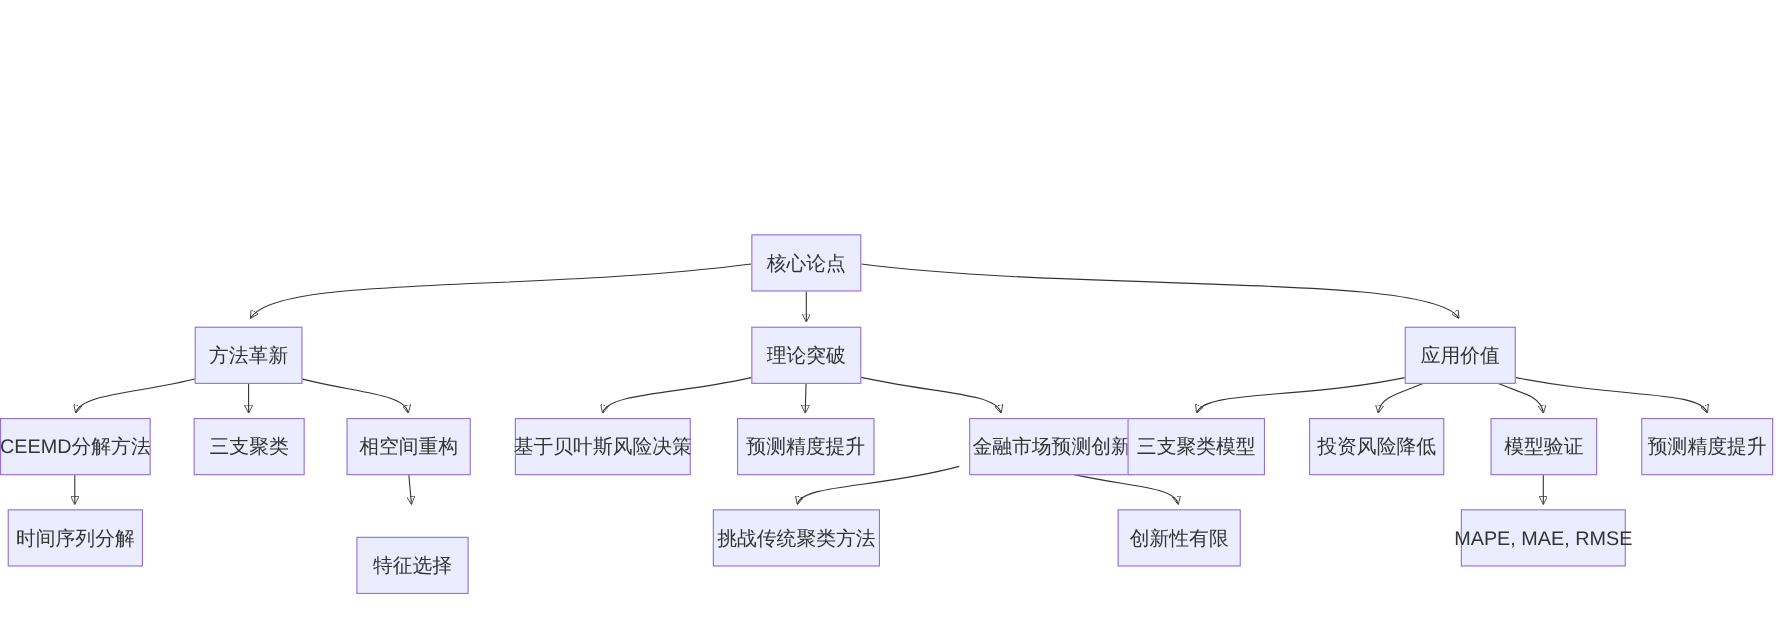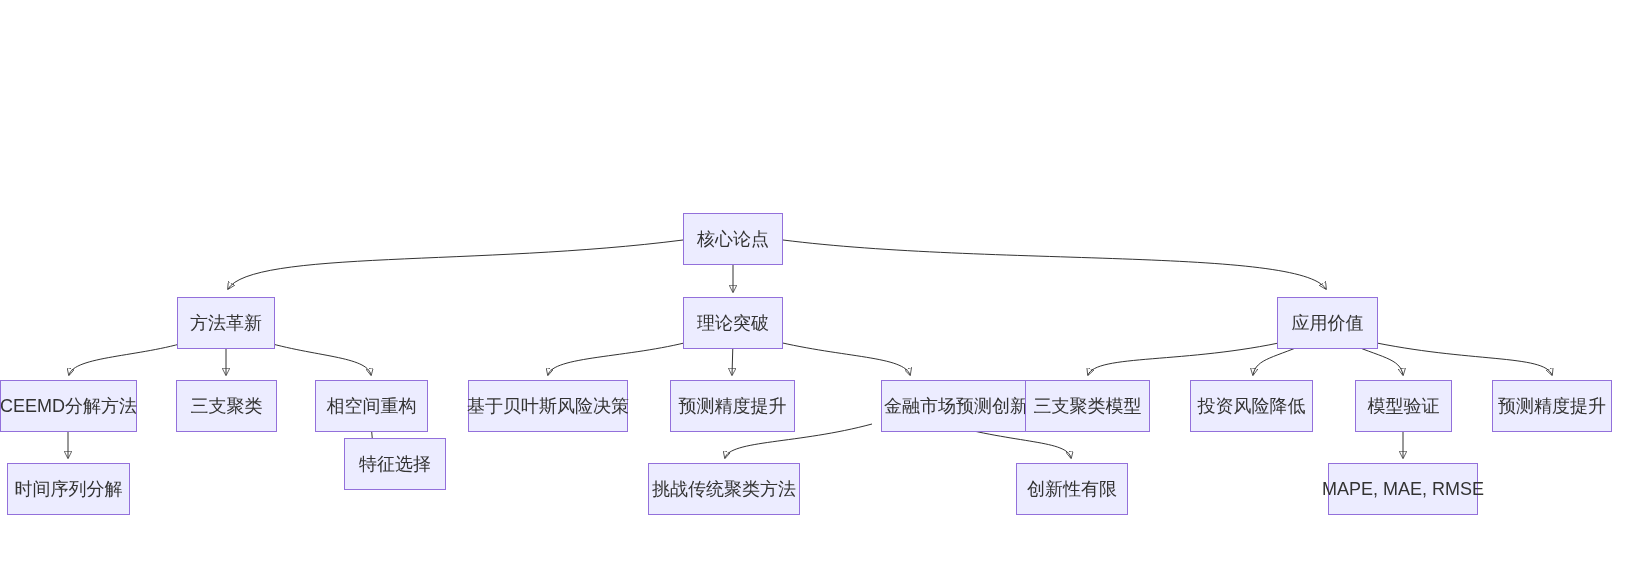--- a/index.html
+++ b/index.html
@@ -74,18 +74,18 @@
   <div class="node" style="left:315px;  top:380px; width:113px;">相空间重构</div>
   <div class="node" style="left:468px;  top:380px; width:160px;">基于贝叶斯风险决策</div>
   <div class="node" style="left:670px;  top:380px; width:125px;">预测精度提升</div>
   <div class="node" style="left:835px;  top:380px; width:150px;margin-left:46px;">金融市场预测创新</div>
   <div class="node" style="left:1025px; top:380px; width:125px;">三支聚类模型</div>
   <div class="node" style="left:1190px; top:380px; width:123px;">投资风险降低</div>
   <div class="node" style="left:1355px; top:380px; width:97px;">模型验证</div>
   <div class="node" style="left:1492px; top:380px; width:120px;">预测精度提升</div>
 
   <div class="node" style="left:7px;    top:463px; width:123px;">时间序列分解</div>
-  <div class="node" style="left:324px;  top:438px; width:102px;margin-left:20px;">特征选择</div>
+  <div class="node" style="left:324px;  top:488px; width:102px;">特征选择</div>
   <div class="node" style="left:648px;  top:463px; width:152px;">挑战传统聚类方法</div>
   <div class="node" style="left:1328px; top:463px; width:150px;">MAPE, MAE, RMSE</div>
   <div class="node" style="left:1016px; top:463px; width:112px;">创新性有限</div>
 
 </div>
 
 </body></html>

